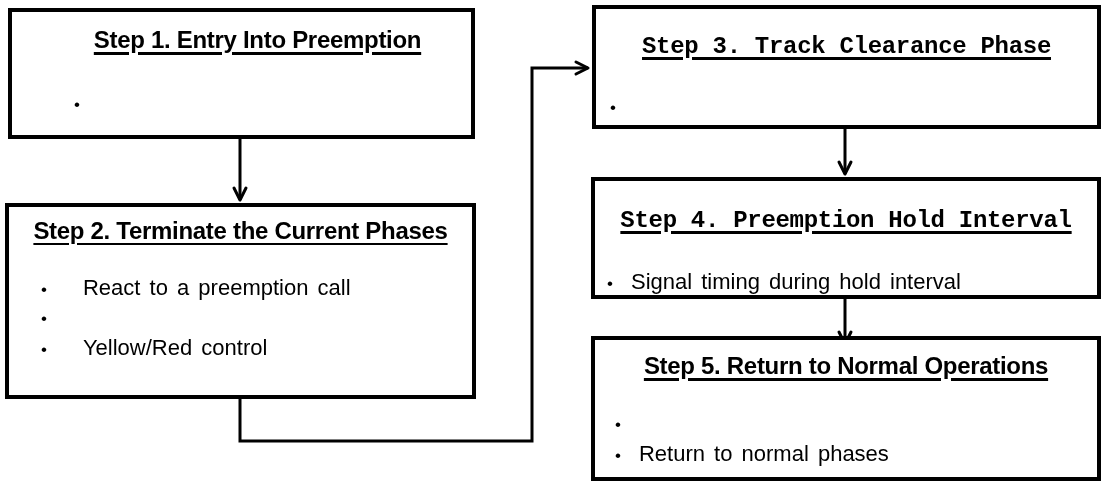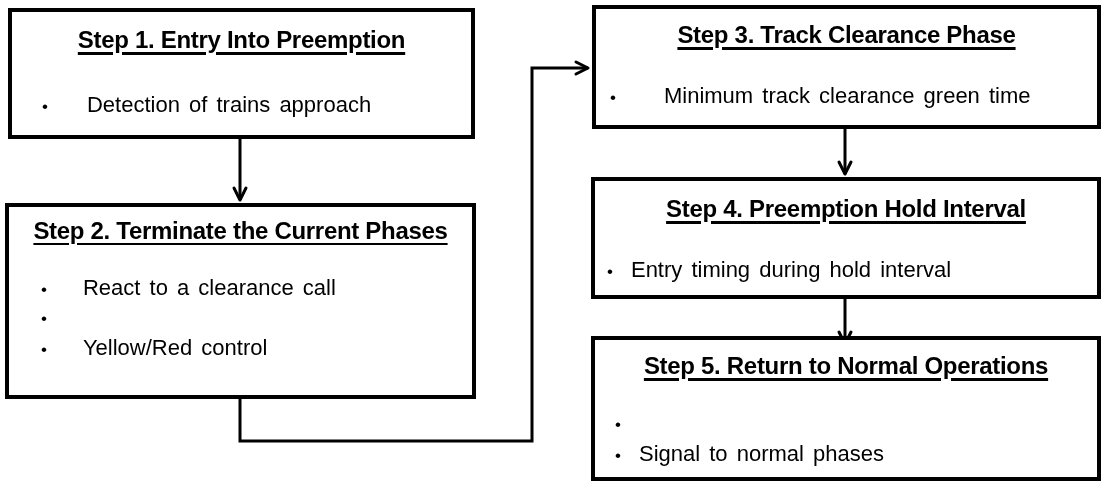--- a/index.html
+++ b/index.html
@@ -11,34 +11,34 @@
   .box{position:absolute;border:4px solid #000;background:#fff;box-sizing:border-box;}
   .title{
     font-weight:bold;text-align:center;font-size:24px;line-height:32px;
     letter-spacing:-0.3px;
     text-decoration:underline;text-decoration-thickness:2.5px;text-underline-offset:4px;
   }
   .list{margin:0;padding:0;}
   .li{display:flex;align-items:baseline;font-size:22px;line-height:29px;word-spacing:3px;}
   .dot{flex:0 0 auto;font-size:17px;}
   
-  .b1{left:8px;top:8px;width:467px;height:131px;}
+  .b1{left:8px;top:8px;width:467px;height:131px;padding-left:32px;}
   .b1 .title{margin-top:12px;}
   .b1 .list{margin-top:34px;}
   .b1 .li{padding-left:30px;gap:39px;}
   .b2{left:5px;top:203px;width:471px;height:196px;}
   .b2 .title{margin-top:8px;padding:0 18px;text-decoration:underline;}
   .b2 .list{margin-top:26px;}
   .b2 .li{padding-left:32px;gap:36px;}
   .b3{left:592px;top:5px;width:509px;height:124px;}
-  .b3 .title{margin-top:10px;}
+  .b3 .title{margin-top:22px;font-family:Liberation Mono, monospace;}
   .b3 .list{margin-top:30px;}
   .b3 .li{padding-left:14px;gap:48px;}
   .b4{left:591px;top:177px;width:510px;height:122px;}
-  .b4 .title{margin-top:12px;}
+  .b4 .title{margin-top:24px;font-family:Liberation Mono, monospace;}
   .b4 .list{margin-top:30px;}
   .b4 .li{padding-left:12px;gap:18px;}
   .b5{left:591px;top:336px;width:510px;height:145px;}
   .b5 .title{margin-top:10px;}
   .b5 .list{margin-top:28px;}
   .b5 .li{padding-left:20px;gap:18px;}
 </style>
 </head>
 <body>
 
@@ -54,68 +54,66 @@
     <polyline points="240,397 240,441 532,441 532,68 588,68" fill="none" stroke="#000" stroke-width="3" marker-end="url(#arrowhead)"></polyline>
     <line x1="845" y1="128" x2="845" y2="174" stroke="#000" stroke-width="3" marker-end="url(#arrowhead)"></line>
     <line x1="845" y1="298" x2="845" y2="344" stroke="#000" stroke-width="3" marker-end="url(#arrowhead)"></line>
   </svg>
 
   <div class="box b1">
     <div class="title">Step 1. Entry Into Preemption</div>
     <div class="list">
       <div class="li">
         <span class="dot">•</span>
-        <span class="txt">Detection of trains approach</span>
       </div>
     </div>
   </div>
 
   <div class="box b2">
     <div class="title">Step 2. Terminate the Current Phases</div>
     <div class="list">
       <div class="li">
         <span class="dot">•</span>
-        <span class="txt">React to a clearance call</span>
+        <span class="txt">React to a preemption call</span>
       </div>
       <div class="li">
         <span class="dot">•</span>
       </div>
       <div class="li">
         <span class="dot">•</span>
         <span class="txt">Yellow/Red control</span>
       </div>
     </div>
   </div>
 
   <div class="box b3">
     <div class="title">Step 3. Track Clearance Phase</div>
     <div class="list">
       <div class="li">
         <span class="dot">•</span>
-        <span class="txt">Minimum track clearance green time</span>
       </div>
     </div>
   </div>
 
   <div class="box b4">
     <div class="title">Step 4. Preemption Hold Interval</div>
     <div class="list">
       <div class="li">
         <span class="dot">•</span>
-        <span class="txt">Entry timing during hold interval</span>
+        <span class="txt">Signal timing during hold interval</span>
       </div>
     </div>
   </div>
 
   <div class="box b5">
     <div class="title">Step 5. Return to Normal Operations</div>
     <div class="list">
       <div class="li">
         <span class="dot">•</span>
       </div>
       <div class="li">
         <span class="dot">•</span>
-        <span class="txt">Signal to normal phases</span>
+        <span class="txt">Return to normal phases</span>
       </div>
     </div>
   </div>
 
 </div>
 
 </body></html>

